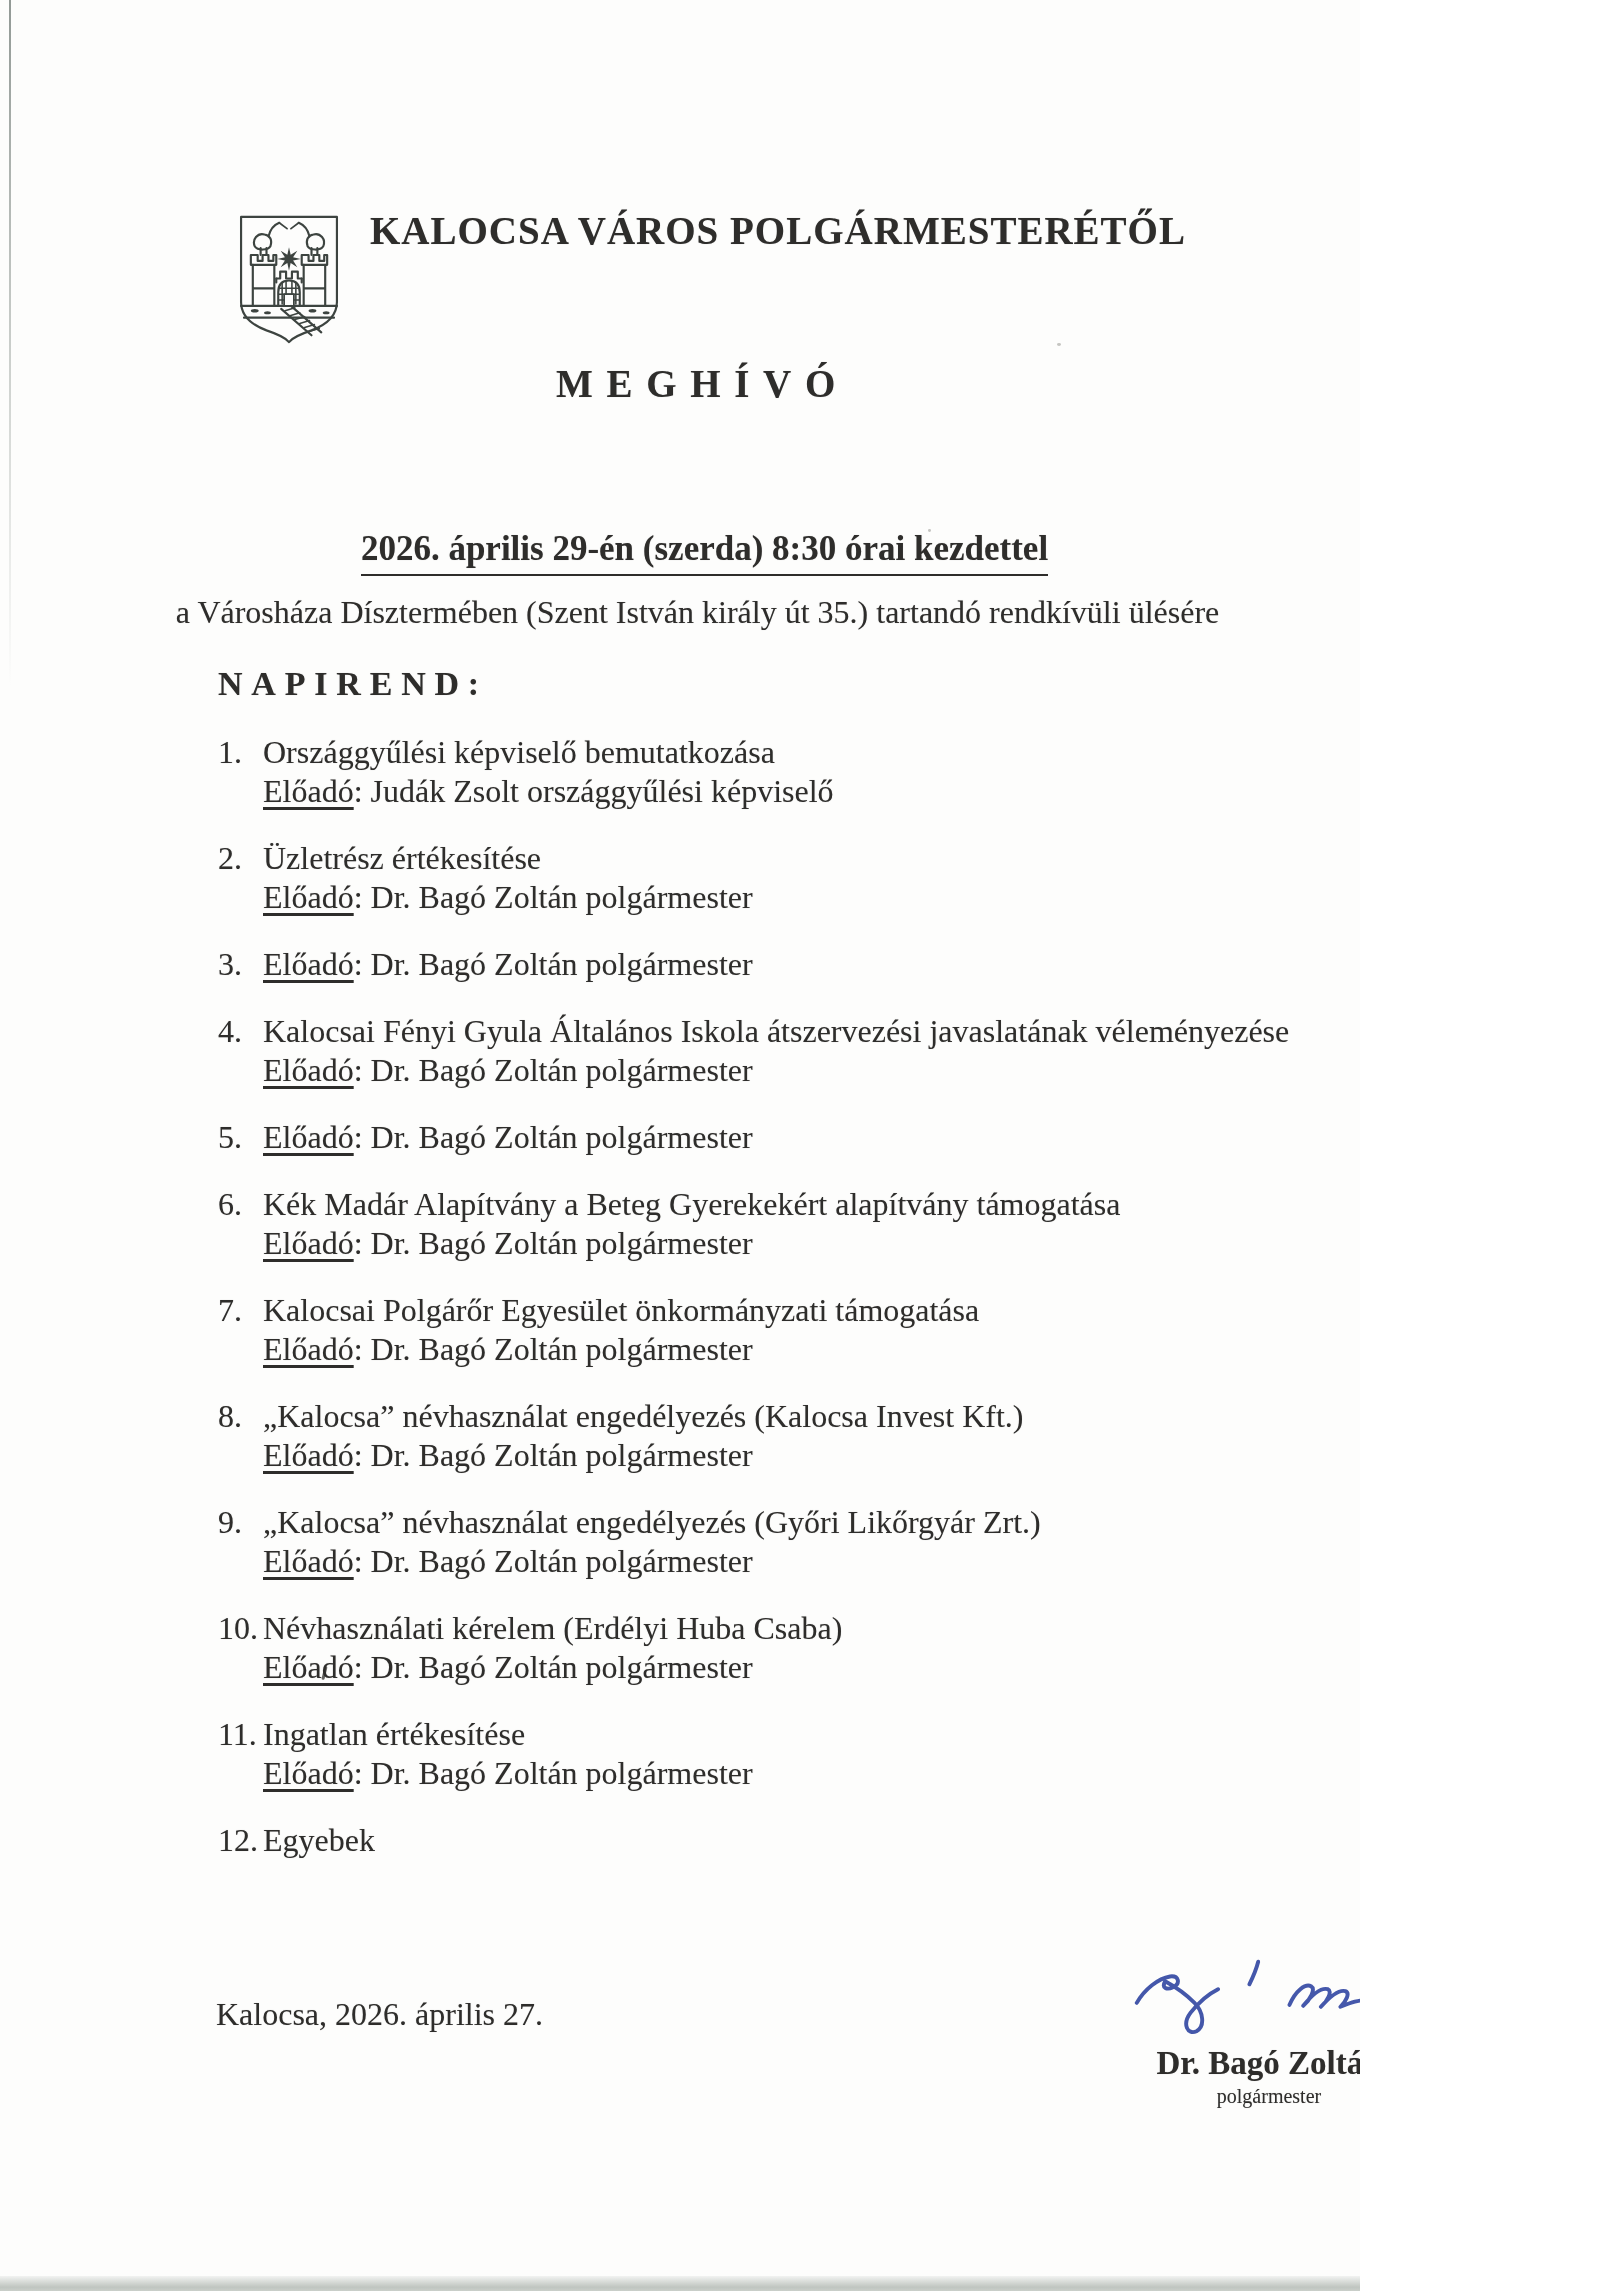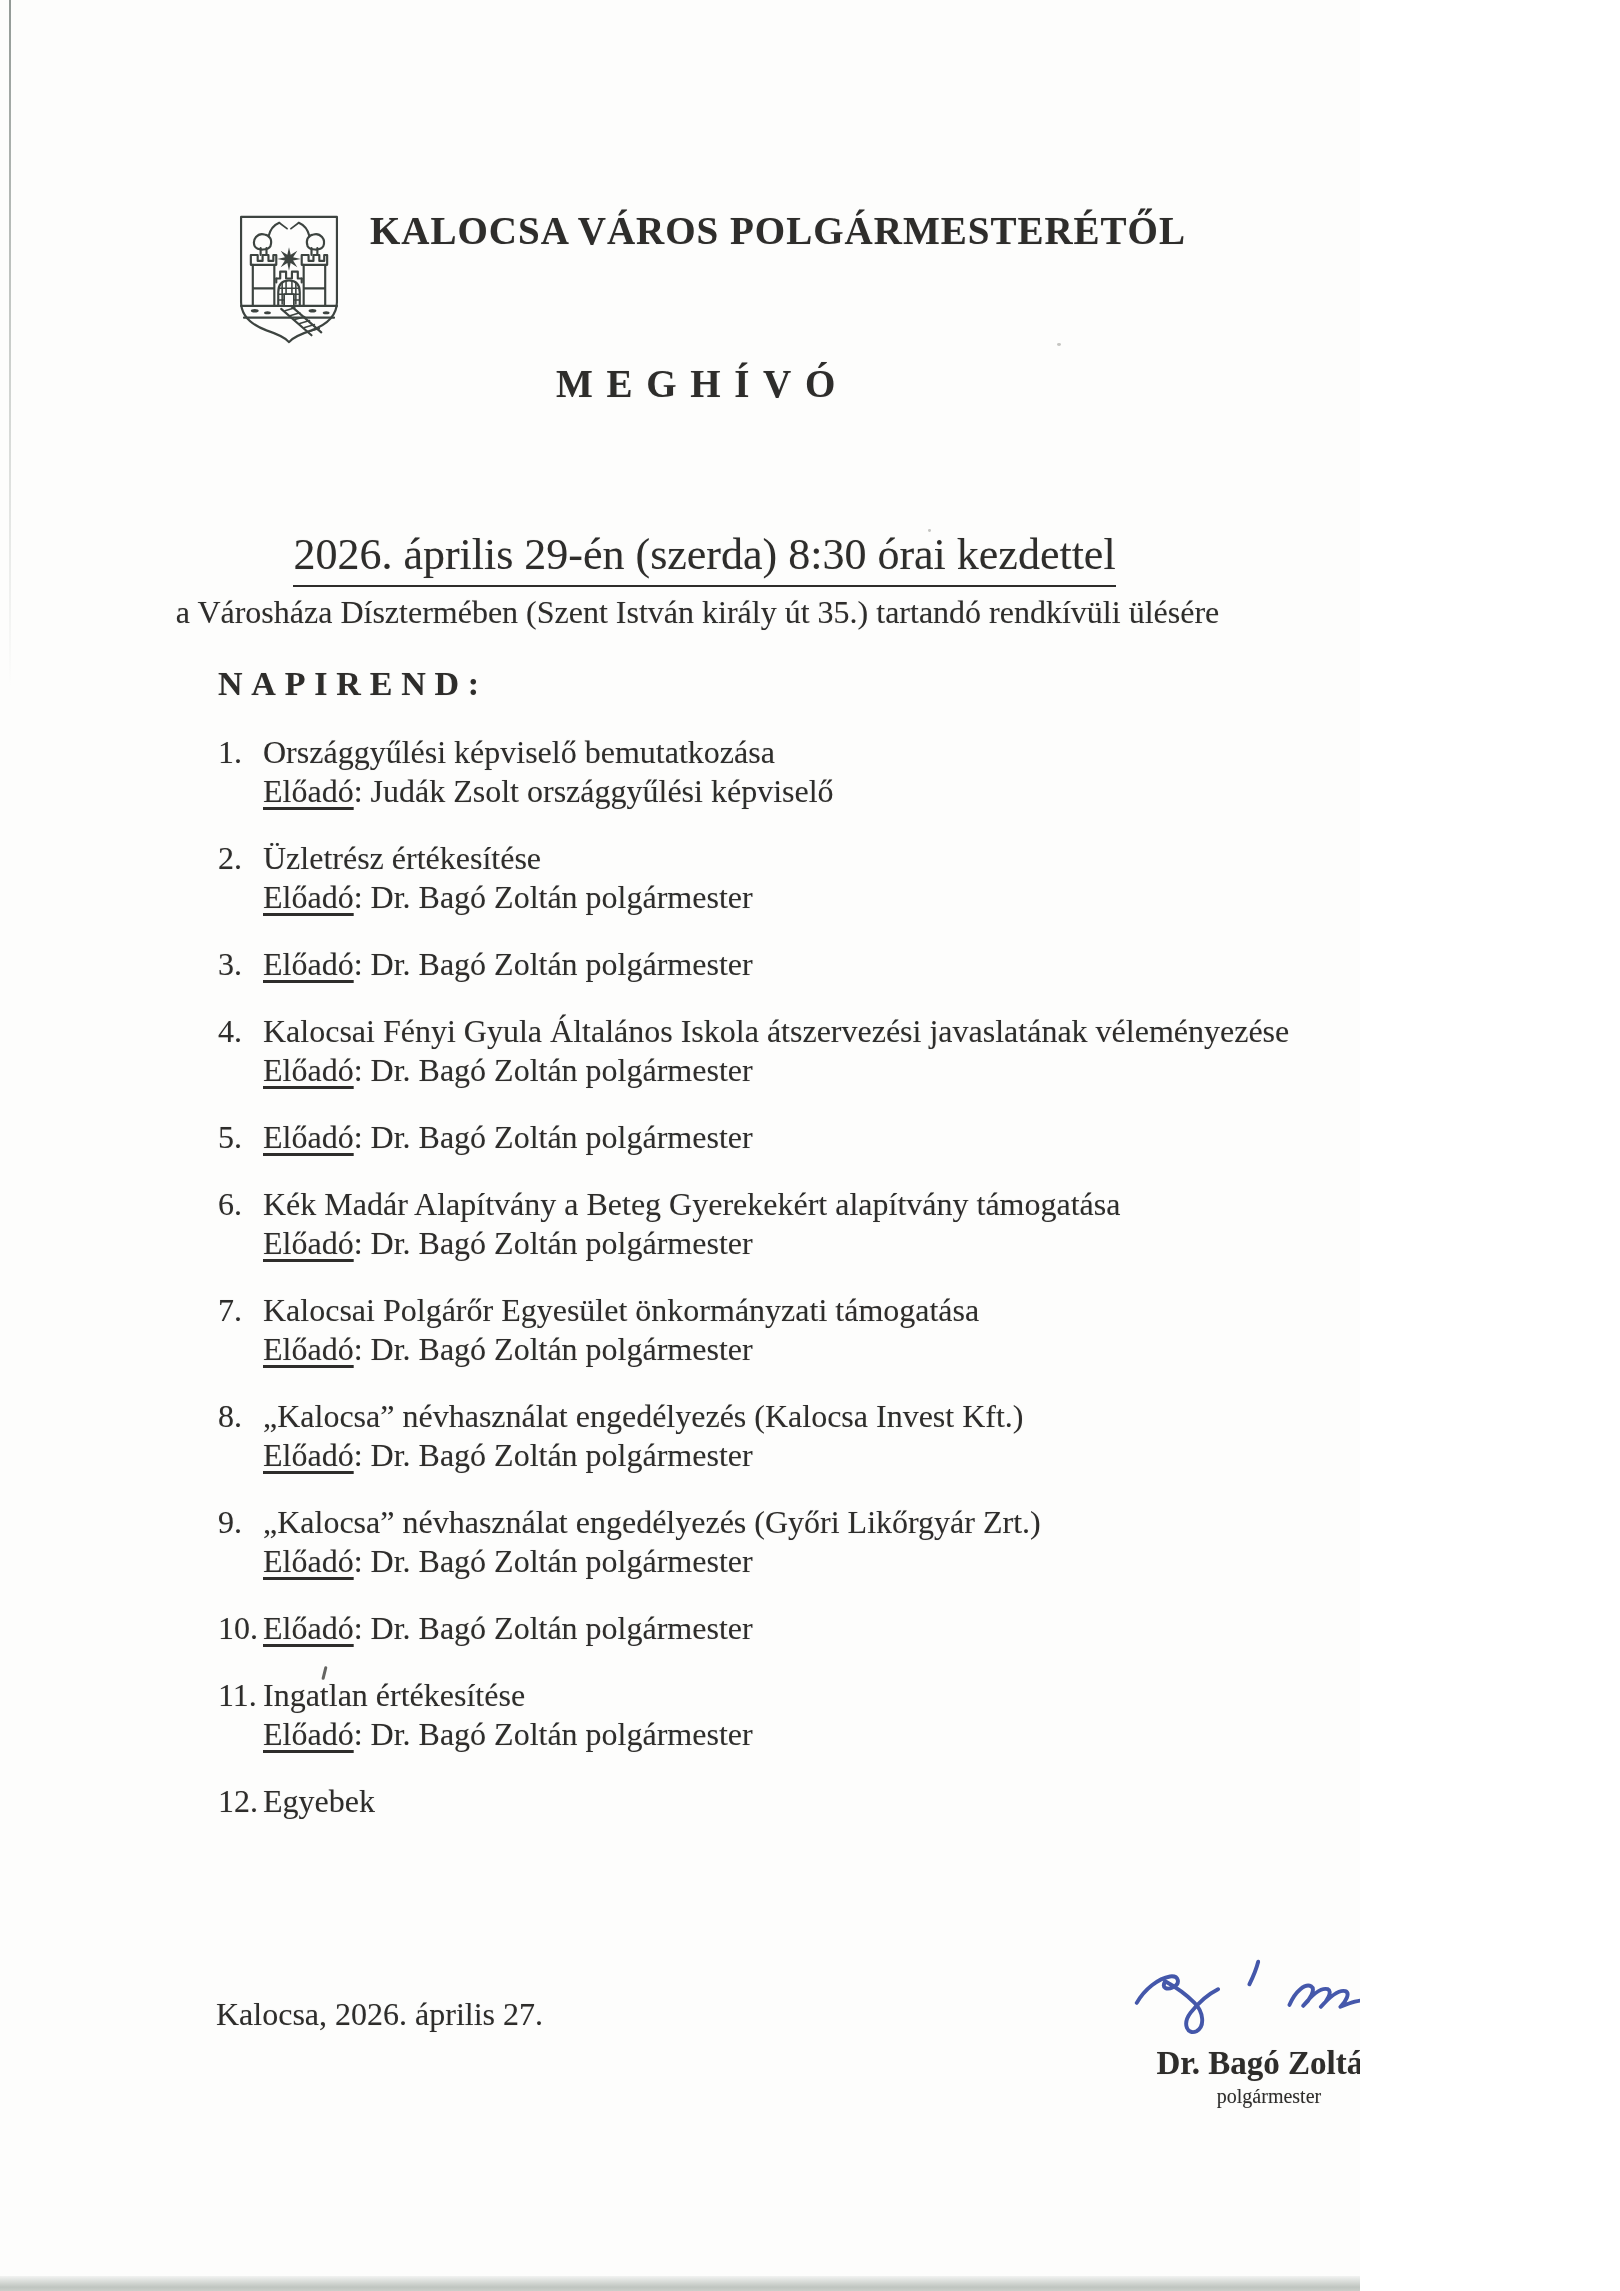--- a/index.html
+++ b/index.html
@@ -43,21 +43,21 @@
     text-align:center;font-weight:bold;font-size:39px;letter-spacing:1px;
   }
   .doc-title{
     position:absolute;left:45px;right:0;top:361px;
     text-align:center;font-weight:bold;font-size:39px;letter-spacing:13.7px;
   }
   .intro{position:absolute;left:222px;top:459px;font-size:31px;}
   .intro .emph{font-weight:bold;letter-spacing:8.8px;margin:0 11.8px 0 9.8px;}
   .datetime{position:absolute;left:49px;right:0;top:529px;text-align:center;}
   .datetime .u-thick{
-    display:inline-block;font-weight:normal;font-size:44px;
+    display:inline-block;font-weight:bold;font-size:35px;
     border-bottom:2.9px solid var(--ink);padding-bottom:4.9px;
   }
   .venue{position:absolute;left:35px;right:0;top:594px;text-align:center;font-size:32px;}
   .agenda-heading{
     position:absolute;left:218px;top:665px;
     font-weight:bold;font-size:34px;letter-spacing:8.8px;
   }
   
   .agenda-list{position:absolute;left:218px;top:733px;right:78px;}
   .agenda-item{display:flex;margin-bottom:28px;font-size:32px;line-height:39px;}
@@ -209,20 +209,21 @@
       <div class="num">9.</div>
       <div class="item-body">
         <div class="item-title">„Kalocsa” névhasználat engedélyezés (Győri Likőrgyár Zrt.)</div>
         <div class="item-presenter"><span class="presenter-label">Előadó</span><span>: </span><span>Dr. Bagó Zoltán polgármester</span></div>
       </div>
     </div>
 
     <div class="agenda-item">
       <div class="num">10.</div>
       <div class="item-body">
+        <div class="item-title">Névhasználati kérelem (Erdélyi Huba Csaba)</div>
         <div class="item-presenter"><span class="presenter-label">Előadó</span><span>: </span><span>Dr. Bagó Zoltán polgármester</span></div>
       </div>
     </div>
 
     <div class="agenda-item">
       <div class="num">11.</div>
       <div class="item-body">
         <div class="item-title">Ingatlan értékesítése</div>
         <div class="item-presenter"><span class="presenter-label">Előadó</span><span>: </span><span>Dr. Bagó Zoltán polgármester</span></div>
       </div>

